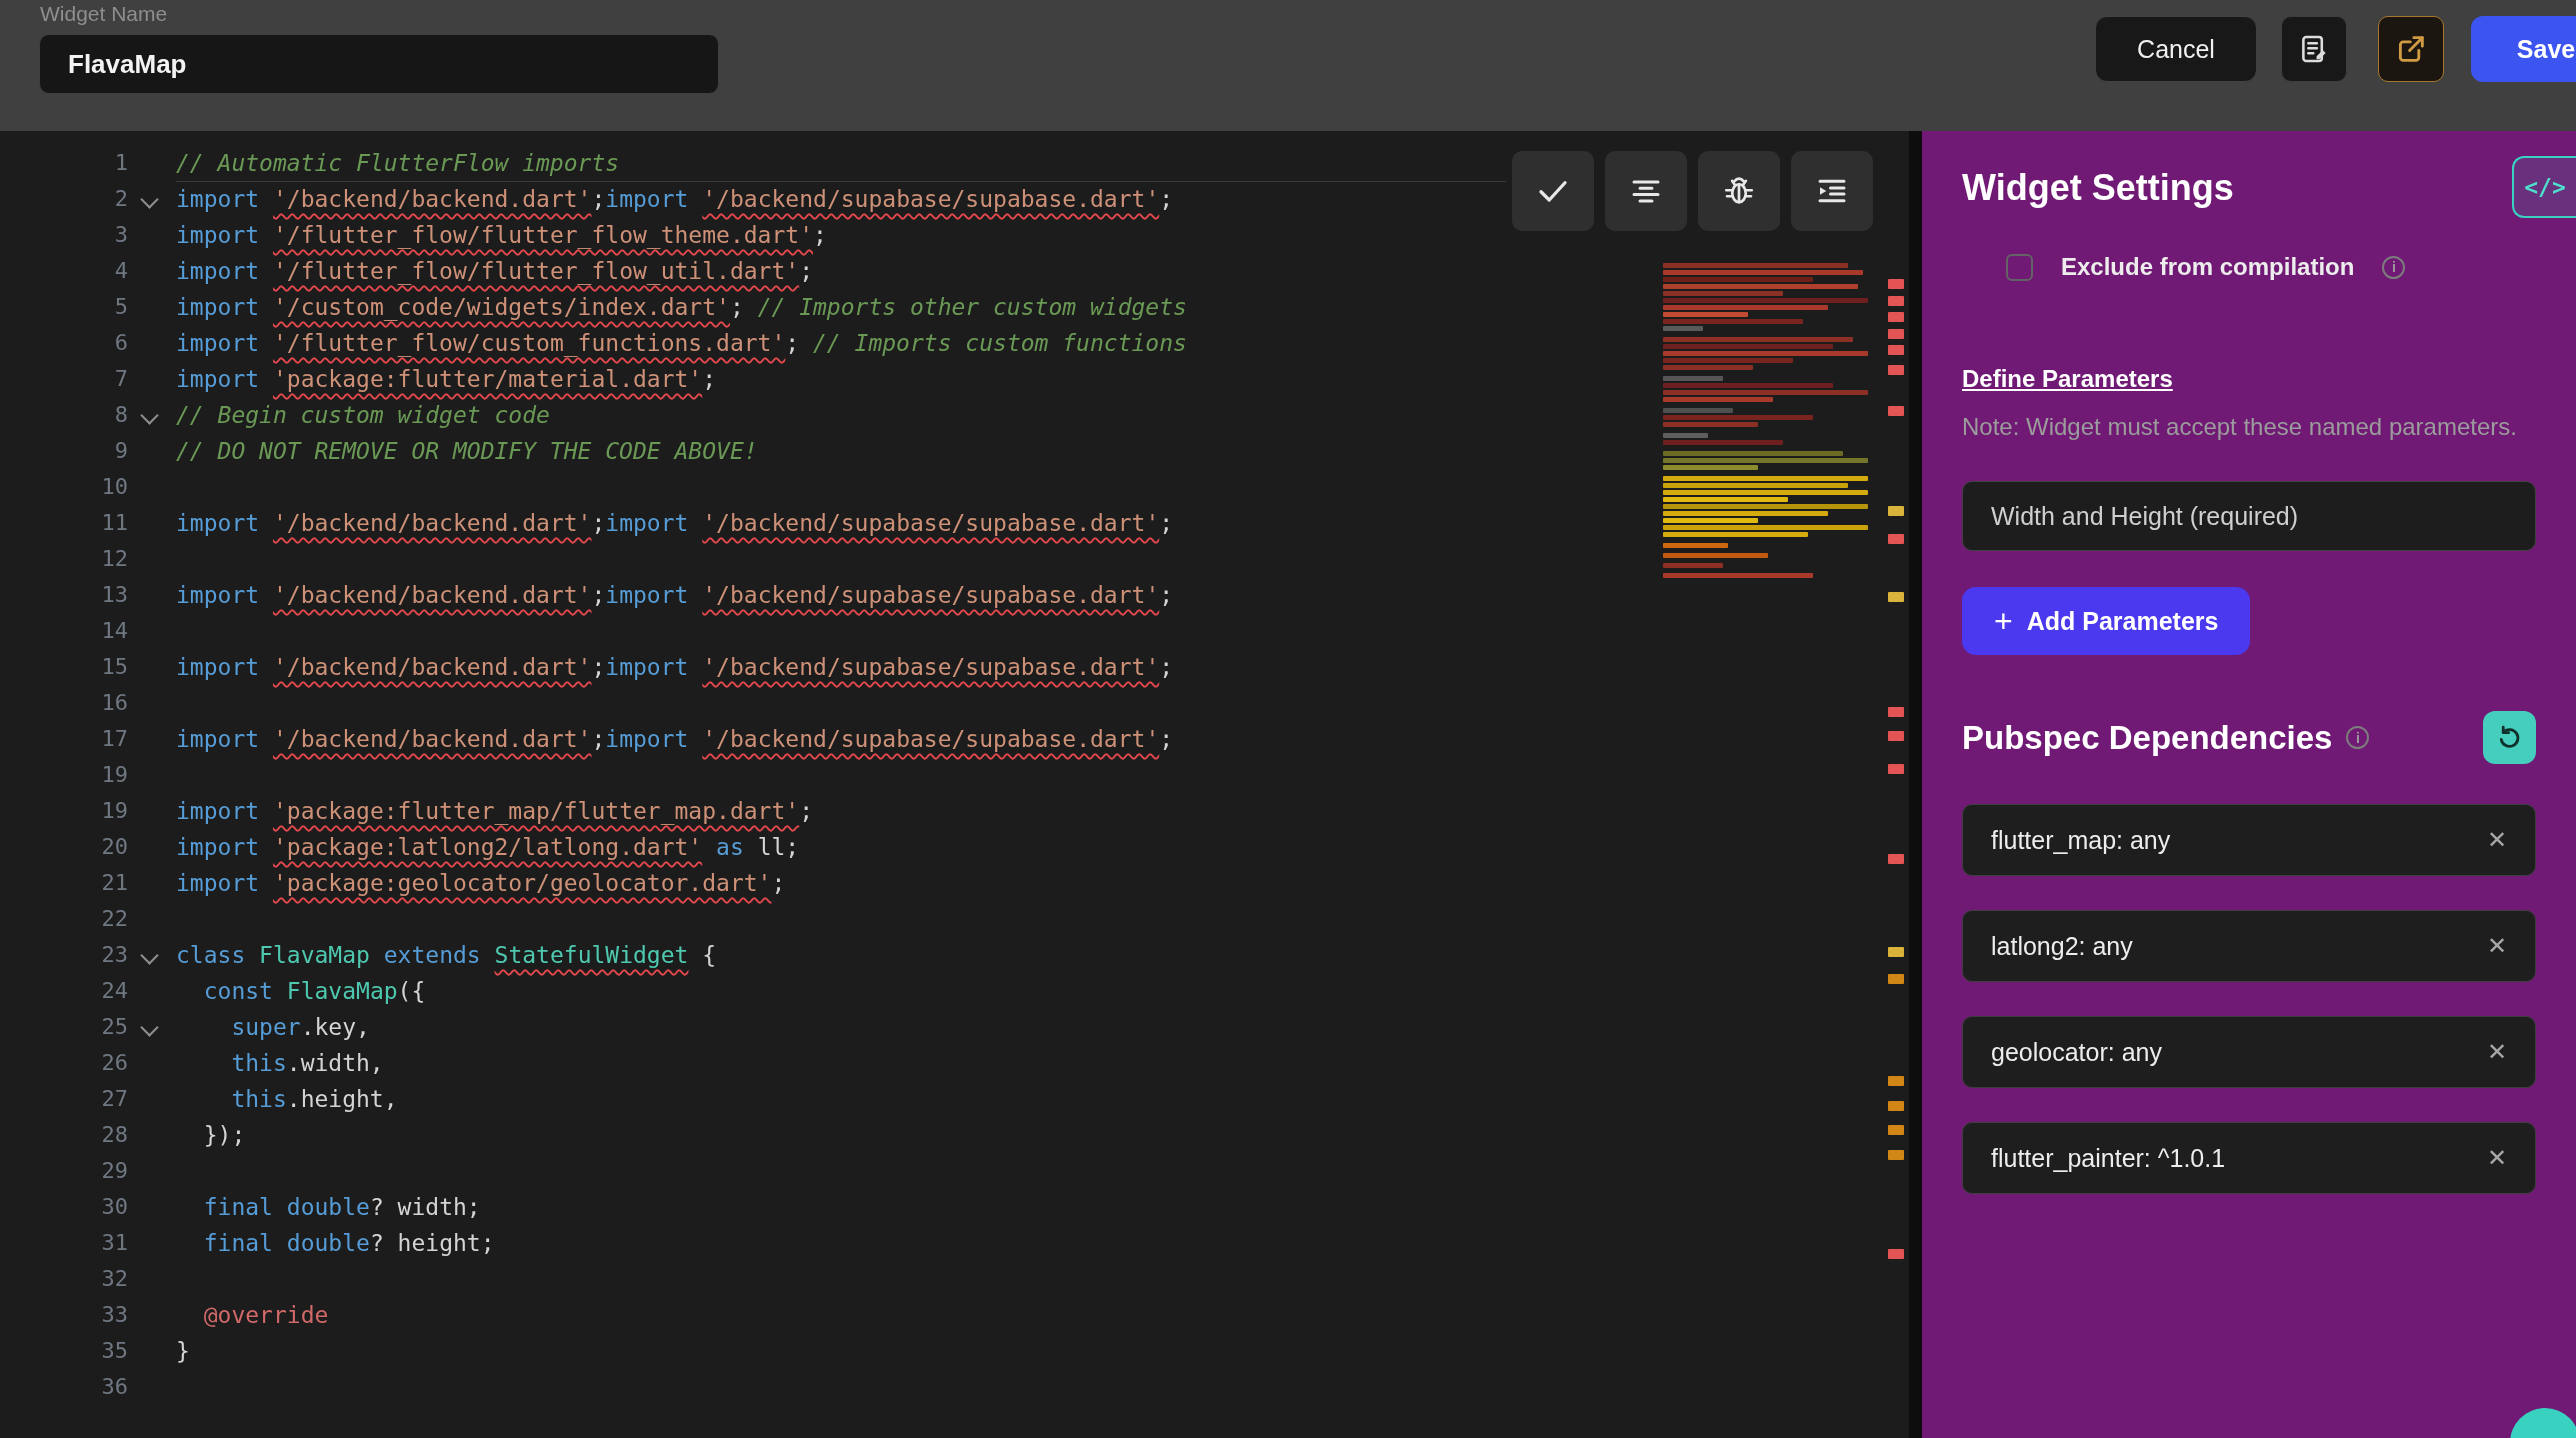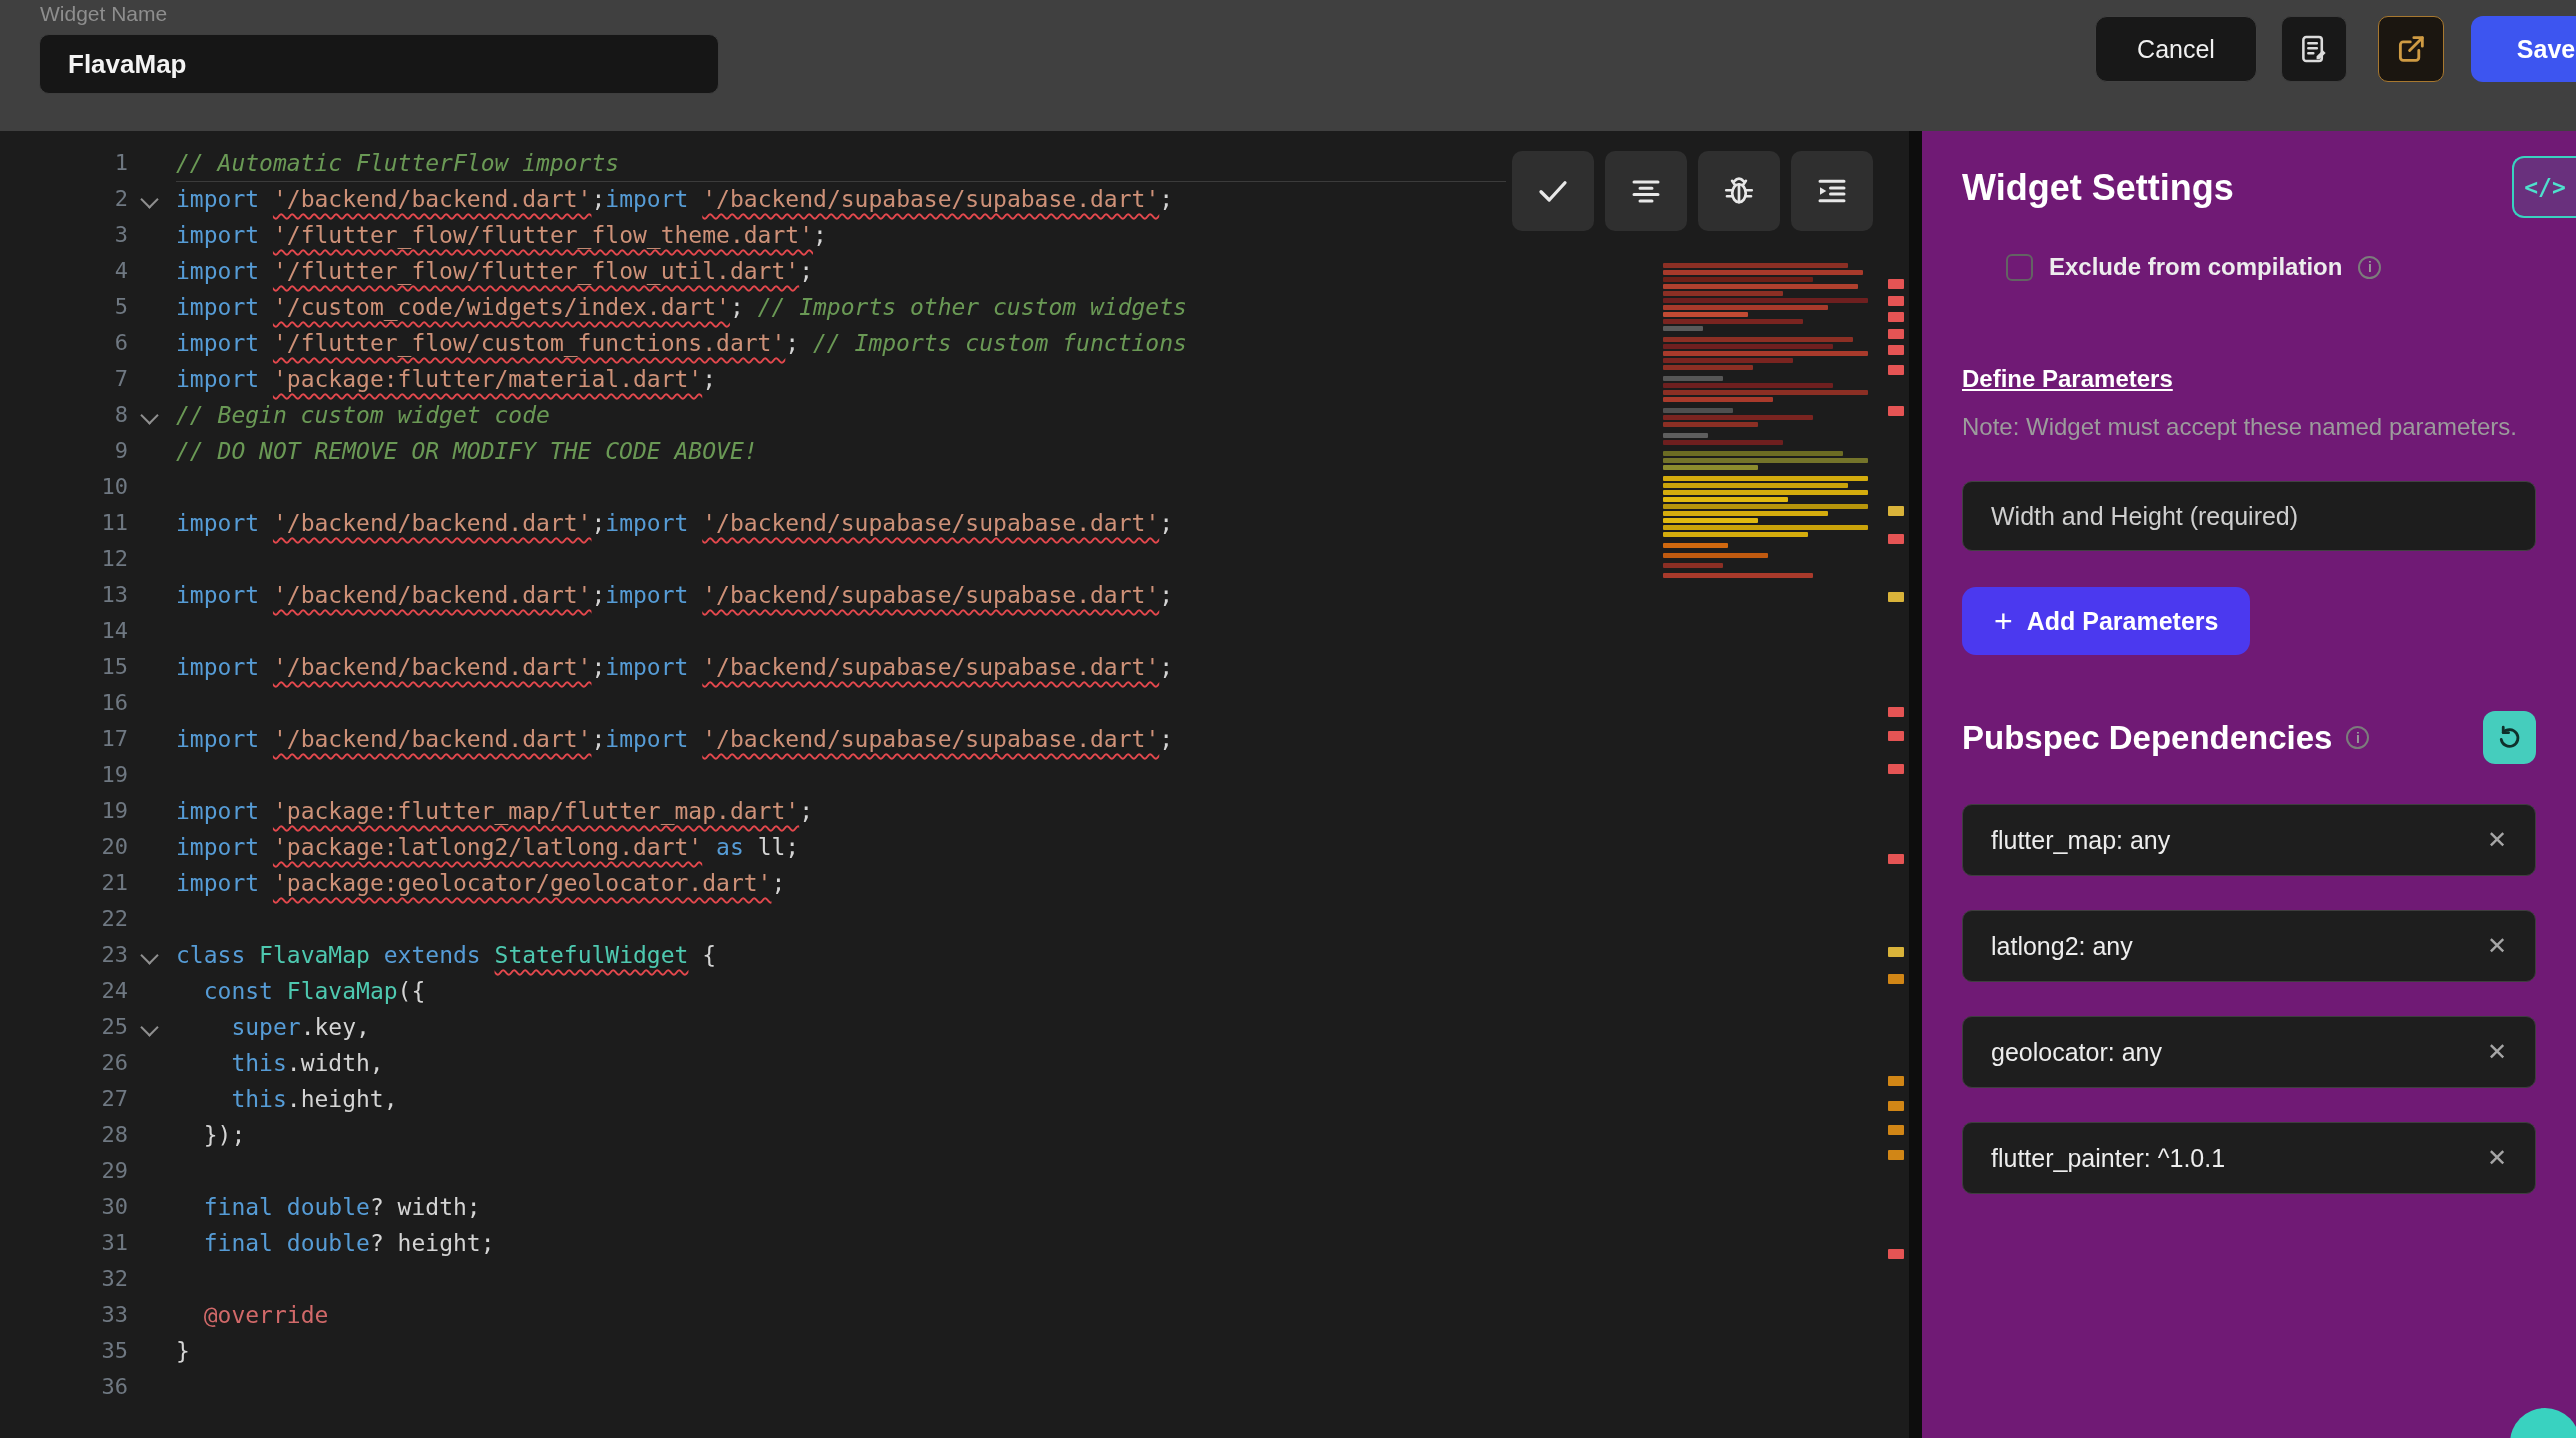--- a/index.html
+++ b/index.html
@@ -48,21 +48,21 @@
   .v-divider{position:absolute;top:131px;left:1909px;width:13px;bottom:0;background:#0d0d0d;}
 
   
   .panel{position:absolute;top:131px;left:1922px;right:0;bottom:0;background:#701a75;box-sizing:border-box;
     padding:36px 40px;overflow:hidden;}
   .panel-title{font-size:36px;font-weight:700;color:#ffffff;line-height:42px;}
   .code-toggle{position:absolute;top:25px;right:0;width:64px;height:62px;box-sizing:border-box;
     border:2px solid #39d2c0;border-right:none;border-radius:12px 0 0 12px;background:rgba(57,210,192,.12);
     color:#4fe0cd;display:grid;place-items:center;font-family:"DejaVu Sans Mono",monospace;font-size:23px;font-weight:700;cursor:pointer;}
   .panel-sub{margin-top:18px;width:545px;font-size:24px;line-height:34px;color:#9c9c9c;}
-  .cb-row{margin-top:44px;display:flex;align-items:center;gap:16px;padding-left:44px;}
+  .cb-row{margin-top:44px;display:flex;align-items:center;gap:28px;padding-left:44px;}
   .cbx{width:27px;height:27px;box-sizing:border-box;border:2px solid #636363;border-radius:6px;background:transparent;cursor:pointer;flex:none;}
   .cb-label{font-size:24px;font-weight:700;color:#ededed;}
   .info-i{display:inline-grid;place-items:center;width:23px;height:23px;box-sizing:border-box;border:2px solid #7c7c7c;border-radius:50%;
     color:#9a9a9a;font-size:14px;font-weight:700;font-style:normal;flex:none;}
   .h2{margin-top:78px;font-size:24px;font-weight:700;color:#ffffff;line-height:40px;text-decoration:underline;}
   .note{margin-top:14px;font-size:24px;color:#9c9c9c;line-height:28px;}
   .param-box{margin-top:40px;height:70px;box-sizing:border-box;border:1px solid #414141;border-radius:10px;
     display:flex;align-items:center;padding:0 28px;font-size:25px;color:#cfcfcf;background:#1d1d1d;}
   .btn-primary{margin-top:36px;height:68px;display:inline-flex;align-items:center;gap:14px;padding:0 32px;
     background:#4b39ef;color:#fff;border:none;border-radius:14px;font-size:25px;font-weight:700;cursor:pointer;}

